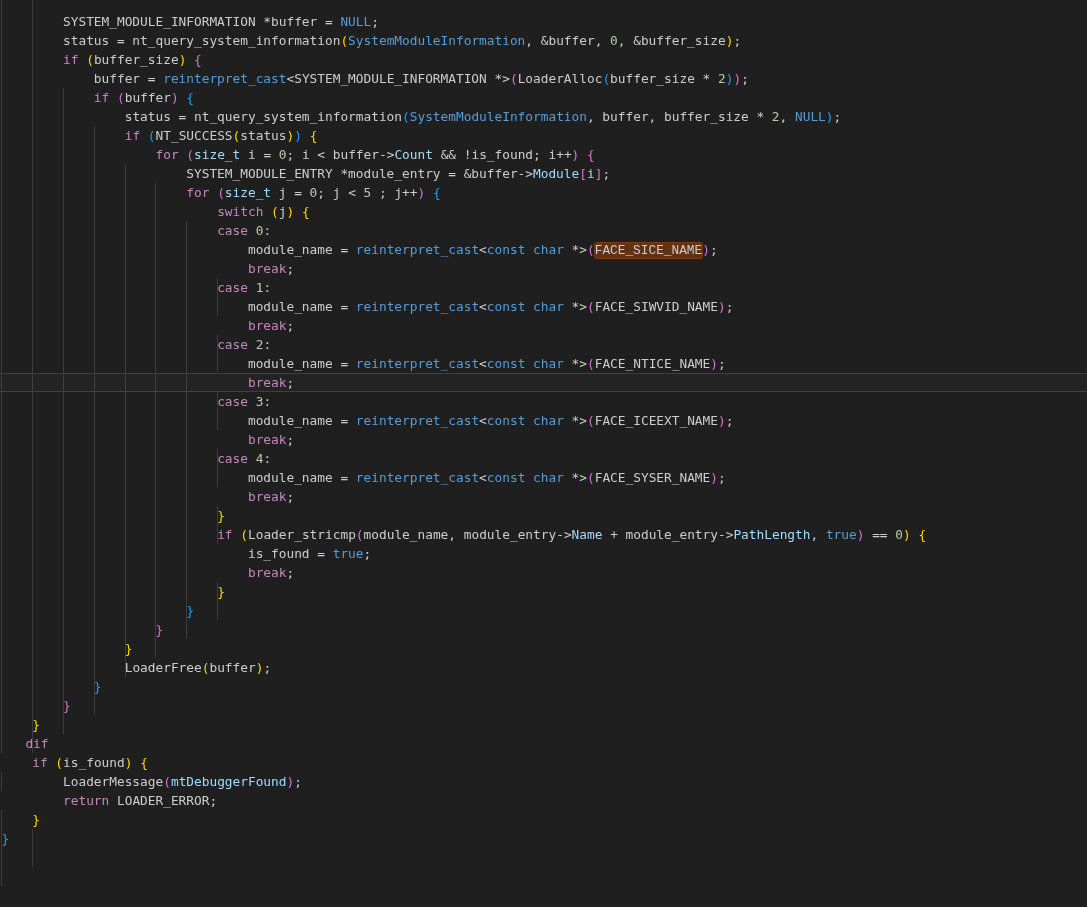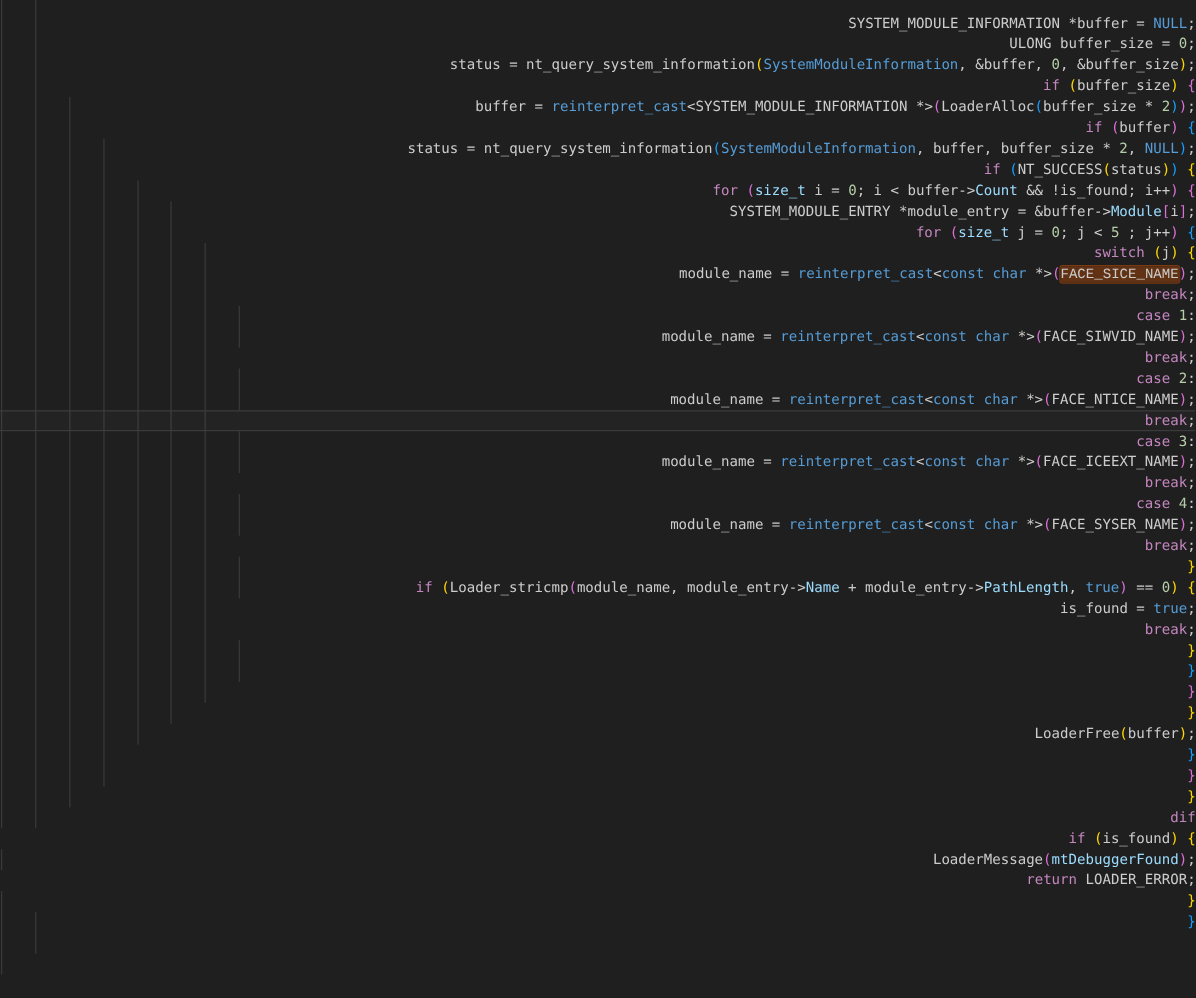--- a/index.html
+++ b/index.html
@@ -4,21 +4,21 @@
 <style>
   html,body{margin:0;padding:0;background:#1f1f1f;}
   .editor{
     position:relative;
     width:1087px;height:907px;
     overflow:hidden;
     background:#1f1f1f;
     font-family:"DejaVu Sans Mono", monospace;
     font-size:12.8px;
   }
-  .guides-layer,.code-layer{position:absolute;top:0;left:0;width:100%;height:100%;text-align:right;}
+  .guides-layer,.code-layer{position:absolute;top:0;left:0;width:100%;height:100%;}
   .indent-guide{position:absolute;width:1px;background:#3c3c3c;}
   .current-line{
     position:absolute;left:0;width:100%;height:19px;
     box-sizing:border-box;
     border-top:1px solid #3f3f3f;border-bottom:1px solid #3f3f3f;
     background:rgba(255,255,255,0.02);
   }
   .code-layer{padding-top:12px;box-sizing:border-box;}
   .code-line{
     height:19px;line-height:19px;
@@ -52,31 +52,31 @@
       <div class="indent-guide" style="background: rgb(60, 60, 60); top: 278px; height: 38px; left: 217px;"></div>
       <div class="indent-guide" style="background: rgb(60, 60, 60); top: 335px; height: 38px; left: 217px;"></div>
       <div class="indent-guide" style="background: rgb(60, 60, 60); top: 392px; height: 38px; left: 217px;"></div>
       <div class="indent-guide" style="background: rgb(60, 60, 60); top: 449px; height: 38px; left: 217px;"></div>
       <div class="indent-guide" style="background: rgb(60, 60, 60); top: 506px; height: 38px; left: 217px;"></div>
       <div class="indent-guide" style="background: rgb(60, 60, 60); top: 582px; height: 38px; left: 217px;"></div>
     </div>
   <div class="current-line" id="current-line" style="top: 373px; border-top-color: rgb(63, 63, 63); border-bottom-color: rgb(63, 63, 63);"></div>
   <div class="code-layer" id="code">
       <div class="code-line"><span class="tok">        </span><span class="tok tok-w" style="color: rgb(204, 204, 204);">SYSTEM_MODULE_INFORMATION *buffer = </span><span class="tok tok-b" style="color: rgb(86, 156, 214);">NULL</span><span class="tok tok-w" style="color: rgb(204, 204, 204);">;</span></div>
-      <div class="code-line"><span class="tok">        </span><span class="tok tok-w" style="color: rgb(204, 204, 204);">ULONG buffer_size = </span><span class="tok tok-n" style="color: rgb(181, 206, 168);">0</span><span class="tok tok-w" style="color: rgb(204, 204, 204);">;</span></div>
       <div class="code-line"><span class="tok">        </span><span class="tok tok-w" style="color: rgb(204, 204, 204);">status = nt_query_system_information</span><span class="tok tok-G" style="color: rgb(255, 215, 0);">(</span><span class="tok tok-b" style="color: rgb(86, 156, 214);">SystemModuleInformation</span><span class="tok tok-w" style="color: rgb(204, 204, 204);">, &amp;buffer, </span><span class="tok tok-n" style="color: rgb(181, 206, 168);">0</span><span class="tok tok-w" style="color: rgb(204, 204, 204);">, &amp;buffer_size</span><span class="tok tok-G" style="color: rgb(255, 215, 0);">)</span><span class="tok tok-w" style="color: rgb(204, 204, 204);">;</span></div>
       <div class="code-line"><span class="tok">        </span><span class="tok tok-k" style="color: rgb(197, 134, 192);">if </span><span class="tok tok-G" style="color: rgb(255, 215, 0);">(</span><span class="tok tok-w" style="color: rgb(204, 204, 204);">buffer_size</span><span class="tok tok-G" style="color: rgb(255, 215, 0);">)</span><span class="tok tok-w" style="color: rgb(204, 204, 204);"> </span><span class="tok tok-P" style="color: rgb(218, 112, 214);">{</span></div>
       <div class="code-line"><span class="tok">            </span><span class="tok tok-w" style="color: rgb(204, 204, 204);">buffer = </span><span class="tok tok-b" style="color: rgb(86, 156, 214);">reinterpret_cast</span><span class="tok tok-w" style="color: rgb(204, 204, 204);">&lt;SYSTEM_MODULE_INFORMATION *&gt;</span><span class="tok tok-P" style="color: rgb(218, 112, 214);">(</span><span class="tok tok-w" style="color: rgb(204, 204, 204);">LoaderAlloc</span><span class="tok tok-B" style="color: rgb(23, 159, 255);">(</span><span class="tok tok-w" style="color: rgb(204, 204, 204);">buffer_size * </span><span class="tok tok-n" style="color: rgb(181, 206, 168);">2</span><span class="tok tok-B" style="color: rgb(23, 159, 255);">)</span><span class="tok tok-P" style="color: rgb(218, 112, 214);">)</span><span class="tok tok-w" style="color: rgb(204, 204, 204);">;</span></div>
       <div class="code-line"><span class="tok">            </span><span class="tok tok-k" style="color: rgb(197, 134, 192);">if </span><span class="tok tok-P" style="color: rgb(218, 112, 214);">(</span><span class="tok tok-w" style="color: rgb(204, 204, 204);">buffer</span><span class="tok tok-P" style="color: rgb(218, 112, 214);">)</span><span class="tok tok-w" style="color: rgb(204, 204, 204);"> </span><span class="tok tok-B" style="color: rgb(23, 159, 255);">{</span></div>
       <div class="code-line"><span class="tok">                </span><span class="tok tok-w" style="color: rgb(204, 204, 204);">status = nt_query_system_information</span><span class="tok tok-B" style="color: rgb(23, 159, 255);">(</span><span class="tok tok-b" style="color: rgb(86, 156, 214);">SystemModuleInformation</span><span class="tok tok-w" style="color: rgb(204, 204, 204);">, buffer, buffer_size * </span><span class="tok tok-n" style="color: rgb(181, 206, 168);">2</span><span class="tok tok-w" style="color: rgb(204, 204, 204);">, </span><span class="tok tok-b" style="color: rgb(86, 156, 214);">NULL</span><span class="tok tok-B" style="color: rgb(23, 159, 255);">)</span><span class="tok tok-w" style="color: rgb(204, 204, 204);">;</span></div>
       <div class="code-line"><span class="tok">                </span><span class="tok tok-k" style="color: rgb(197, 134, 192);">if </span><span class="tok tok-B" style="color: rgb(23, 159, 255);">(</span><span class="tok tok-w" style="color: rgb(204, 204, 204);">NT_SUCCESS</span><span class="tok tok-G" style="color: rgb(255, 215, 0);">(</span><span class="tok tok-w" style="color: rgb(204, 204, 204);">status</span><span class="tok tok-G" style="color: rgb(255, 215, 0);">)</span><span class="tok tok-B" style="color: rgb(23, 159, 255);">)</span><span class="tok tok-w" style="color: rgb(204, 204, 204);"> </span><span class="tok tok-G" style="color: rgb(255, 215, 0);">{</span></div>
       <div class="code-line"><span class="tok">                    </span><span class="tok tok-k" style="color: rgb(197, 134, 192);">for </span><span class="tok tok-P" style="color: rgb(218, 112, 214);">(</span><span class="tok tok-t" style="color: rgb(156, 220, 254);">size_t</span><span class="tok tok-w" style="color: rgb(204, 204, 204);"> i = </span><span class="tok tok-n" style="color: rgb(181, 206, 168);">0</span><span class="tok tok-w" style="color: rgb(204, 204, 204);">; i &lt; buffer-&gt;</span><span class="tok tok-m" style="color: rgb(156, 220, 254);">Count</span><span class="tok tok-w" style="color: rgb(204, 204, 204);"> &amp;&amp; !is_found; i++</span><span class="tok tok-P" style="color: rgb(218, 112, 214);">)</span><span class="tok tok-w" style="color: rgb(204, 204, 204);"> </span><span class="tok tok-P" style="color: rgb(218, 112, 214);">{</span></div>
       <div class="code-line"><span class="tok">                        </span><span class="tok tok-w" style="color: rgb(204, 204, 204);">SYSTEM_MODULE_ENTRY *module_entry = &amp;buffer-&gt;</span><span class="tok tok-m" style="color: rgb(156, 220, 254);">Module</span><span class="tok tok-P" style="color: rgb(218, 112, 214);">[</span><span class="tok tok-w" style="color: rgb(204, 204, 204);">i</span><span class="tok tok-P" style="color: rgb(218, 112, 214);">]</span><span class="tok tok-w" style="color: rgb(204, 204, 204);">;</span></div>
       <div class="code-line"><span class="tok">                        </span><span class="tok tok-k" style="color: rgb(197, 134, 192);">for </span><span class="tok tok-P" style="color: rgb(218, 112, 214);">(</span><span class="tok tok-t" style="color: rgb(156, 220, 254);">size_t</span><span class="tok tok-w" style="color: rgb(204, 204, 204);"> j = </span><span class="tok tok-n" style="color: rgb(181, 206, 168);">0</span><span class="tok tok-w" style="color: rgb(204, 204, 204);">; j &lt; </span><span class="tok tok-n" style="color: rgb(181, 206, 168);">5</span><span class="tok tok-w" style="color: rgb(204, 204, 204);"> ; j++</span><span class="tok tok-P" style="color: rgb(218, 112, 214);">)</span><span class="tok tok-w" style="color: rgb(204, 204, 204);"> </span><span class="tok tok-B" style="color: rgb(23, 159, 255);">{</span></div>
       <div class="code-line"><span class="tok">                            </span><span class="tok tok-k" style="color: rgb(197, 134, 192);">switch </span><span class="tok tok-G" style="color: rgb(255, 215, 0);">(</span><span class="tok tok-w" style="color: rgb(204, 204, 204);">j</span><span class="tok tok-G" style="color: rgb(255, 215, 0);">)</span><span class="tok tok-w" style="color: rgb(204, 204, 204);"> </span><span class="tok tok-G" style="color: rgb(255, 215, 0);">{</span></div>
+      <div class="code-line"><span class="tok">                            </span><span class="tok tok-k" style="color: rgb(197, 134, 192);">case </span><span class="tok tok-n" style="color: rgb(181, 206, 168);">0</span><span class="tok tok-w" style="color: rgb(204, 204, 204);">:</span></div>
       <div class="code-line"><span class="tok">                                </span><span class="tok tok-w" style="color: rgb(204, 204, 204);">module_name = </span><span class="tok tok-b" style="color: rgb(86, 156, 214);">reinterpret_cast</span><span class="tok tok-w" style="color: rgb(204, 204, 204);">&lt;</span><span class="tok tok-b" style="color: rgb(86, 156, 214);">const char</span><span class="tok tok-w" style="color: rgb(204, 204, 204);"> *&gt;</span><span class="tok tok-P" style="color: rgb(218, 112, 214);">(</span><span class="tok tok-hl" style="color: rgb(204, 204, 204);">FACE_SICE_NAME</span><span class="tok tok-P" style="color: rgb(218, 112, 214);">)</span><span class="tok tok-w" style="color: rgb(204, 204, 204);">;</span></div>
       <div class="code-line"><span class="tok">                                </span><span class="tok tok-k" style="color: rgb(197, 134, 192);">break</span><span class="tok tok-w" style="color: rgb(204, 204, 204);">;</span></div>
       <div class="code-line"><span class="tok">                            </span><span class="tok tok-k" style="color: rgb(197, 134, 192);">case </span><span class="tok tok-n" style="color: rgb(181, 206, 168);">1</span><span class="tok tok-w" style="color: rgb(204, 204, 204);">:</span></div>
       <div class="code-line"><span class="tok">                                </span><span class="tok tok-w" style="color: rgb(204, 204, 204);">module_name = </span><span class="tok tok-b" style="color: rgb(86, 156, 214);">reinterpret_cast</span><span class="tok tok-w" style="color: rgb(204, 204, 204);">&lt;</span><span class="tok tok-b" style="color: rgb(86, 156, 214);">const char</span><span class="tok tok-w" style="color: rgb(204, 204, 204);"> *&gt;</span><span class="tok tok-P" style="color: rgb(218, 112, 214);">(</span><span class="tok tok-w" style="color: rgb(204, 204, 204);">FACE_SIWVID_NAME</span><span class="tok tok-P" style="color: rgb(218, 112, 214);">)</span><span class="tok tok-w" style="color: rgb(204, 204, 204);">;</span></div>
       <div class="code-line"><span class="tok">                                </span><span class="tok tok-k" style="color: rgb(197, 134, 192);">break</span><span class="tok tok-w" style="color: rgb(204, 204, 204);">;</span></div>
       <div class="code-line"><span class="tok">                            </span><span class="tok tok-k" style="color: rgb(197, 134, 192);">case </span><span class="tok tok-n" style="color: rgb(181, 206, 168);">2</span><span class="tok tok-w" style="color: rgb(204, 204, 204);">:</span></div>
       <div class="code-line"><span class="tok">                                </span><span class="tok tok-w" style="color: rgb(204, 204, 204);">module_name = </span><span class="tok tok-b" style="color: rgb(86, 156, 214);">reinterpret_cast</span><span class="tok tok-w" style="color: rgb(204, 204, 204);">&lt;</span><span class="tok tok-b" style="color: rgb(86, 156, 214);">const char</span><span class="tok tok-w" style="color: rgb(204, 204, 204);"> *&gt;</span><span class="tok tok-P" style="color: rgb(218, 112, 214);">(</span><span class="tok tok-w" style="color: rgb(204, 204, 204);">FACE_NTICE_NAME</span><span class="tok tok-P" style="color: rgb(218, 112, 214);">)</span><span class="tok tok-w" style="color: rgb(204, 204, 204);">;</span></div>
       <div class="code-line"><span class="tok">                                </span><span class="tok tok-k" style="color: rgb(197, 134, 192);">break</span><span class="tok tok-w" style="color: rgb(204, 204, 204);">;</span></div>
       <div class="code-line"><span class="tok">                            </span><span class="tok tok-k" style="color: rgb(197, 134, 192);">case </span><span class="tok tok-n" style="color: rgb(181, 206, 168);">3</span><span class="tok tok-w" style="color: rgb(204, 204, 204);">:</span></div>
       <div class="code-line"><span class="tok">                                </span><span class="tok tok-w" style="color: rgb(204, 204, 204);">module_name = </span><span class="tok tok-b" style="color: rgb(86, 156, 214);">reinterpret_cast</span><span class="tok tok-w" style="color: rgb(204, 204, 204);">&lt;</span><span class="tok tok-b" style="color: rgb(86, 156, 214);">const char</span><span class="tok tok-w" style="color: rgb(204, 204, 204);"> *&gt;</span><span class="tok tok-P" style="color: rgb(218, 112, 214);">(</span><span class="tok tok-w" style="color: rgb(204, 204, 204);">FACE_ICEEXT_NAME</span><span class="tok tok-P" style="color: rgb(218, 112, 214);">)</span><span class="tok tok-w" style="color: rgb(204, 204, 204);">;</span></div>

